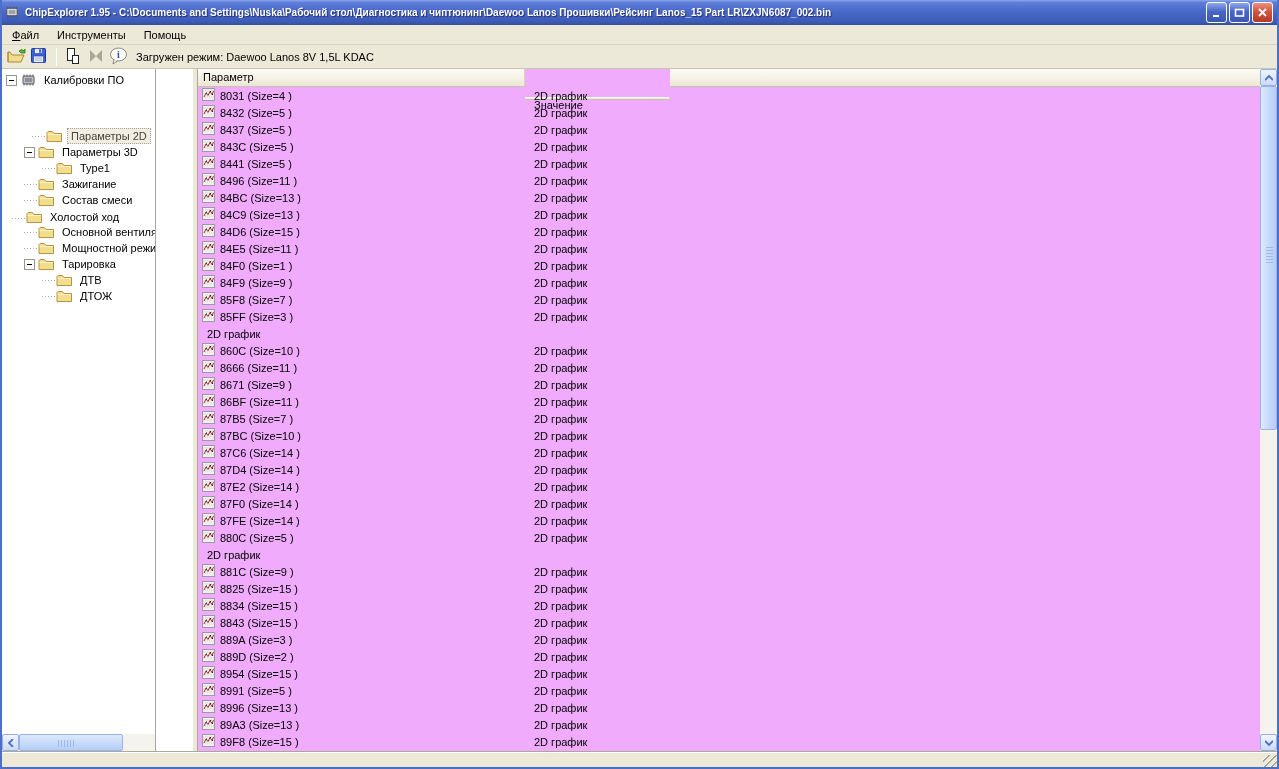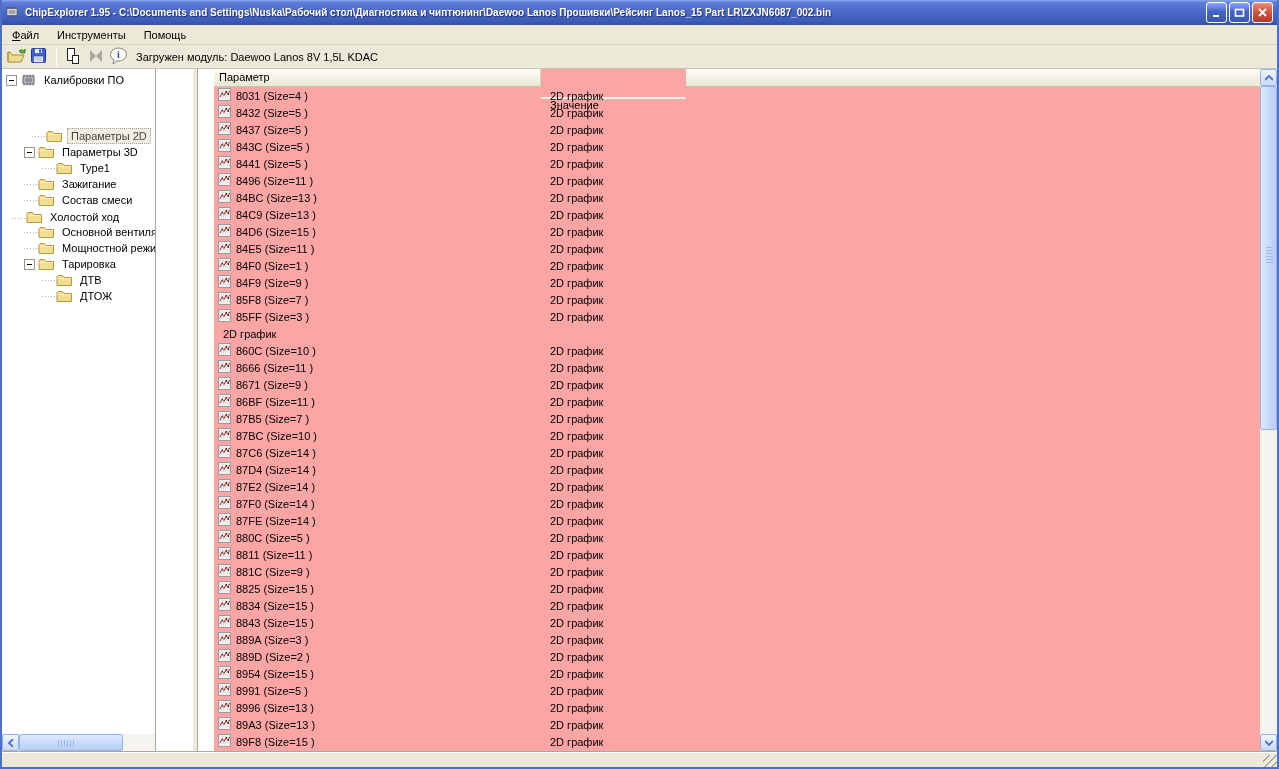--- a/index.html
+++ b/index.html
@@ -58,21 +58,21 @@
   .hs-btn { width:17px; height:17px; border:1px solid #95B0E2; border-radius:2px;
     background:linear-gradient(180deg,#F0F5FE,#CBDAF8); display:flex; align-items:center; justify-content:center; flex:0 0 17px; }
   .hs-thumb { width:104px; height:17px; margin-left:0; border:1px solid #98B4E8; border-radius:2px;
     background:linear-gradient(180deg,#DCE9FD,#B6CDF8); position:relative; }
   .hs-thumb::after { content:""; position:absolute; left:38px; top:5px; width:18px; height:7px;
     background-image:repeating-linear-gradient(90deg,#9CB8EC 0 1px,transparent 1px 3px); }
   .hs-track { flex:1; }
   .hs-btn.right { margin-left:auto; }
 
   
-  .list-panel { position:absolute; left:212px; top:0; width:1066px; height:682px; background:#fca5a5; overflow:hidden; }
+  .list-panel { position:absolute; left:196px; top:0; width:1066px; height:682px; background:#f0abfc; overflow:hidden; }
   .list-header { display:flex; height:18px; }
   .hcell { background:linear-gradient(180deg,#FDFCF6,#F1EEE0 70%,#E9E6D4);
     border-right:1px solid #D5D2C0; border-bottom:1px solid #C6C3B0; padding:2px 4px 0 5px; color:#000; }
   .hcell.param { width:327px; }
   .hcell.value { width:145px; padding-left:9px;margin-top:28px; }
   .hcell.fill { flex:1; border-right:none; }
   .list-rows { }
   .list-row { display:flex; height:17px; align-items:center; }
   .cell-param { width:327px; display:flex; align-items:center; padding-left:4px; overflow:hidden; }
   .cell-param svg { margin-right:5px; flex:0 0 13px; }
@@ -161,21 +161,21 @@
             <path d="M3 3 L9 9 L3 15 Z M15 3 L9 9 L15 15 Z" fill="#A9A598"></path>
           </svg></span>
     </span>
     <span class="tb-btn">
       <span><svg width="19" height="18" viewBox="0 0 19 18">
             <ellipse cx="9.5" cy="7.5" rx="8" ry="6.5" fill="#FDFDF5" stroke="#888"></ellipse>
             <path d="M5 13 L4 17 L9 13.5" fill="#FDFDF5" stroke="#888"></path>
             <text x="9.5" y="11" text-anchor="middle" font-family="Liberation Serif, serif" font-size="10" font-weight="bold" fill="#2850C8">i</text>
           </svg></span>
     </span>
-    <span class="tb-text">Загружен модуль: Daewoo Lanos 8V 1,5L KDAC</span>
+    <span class="tb-text">Загружен режим: Daewoo Lanos 8V 1,5L KDAC</span>
   </div>
 
   <div class="content">
 
     <div class="tree-panel">
       <div class="tree-items" id="tree-items">
           <div class="tree-row" style="padding-left: 4px;">
     <span class="expander box"></span>
     <span class="node-icon">
               <svg width="17" height="14" viewBox="0 0 17 14">
@@ -631,29 +631,20 @@
                   <rect x="0.5" y="0.5" width="12" height="12" fill="#F2EFEF" stroke="#9A9AA2"></rect>
                   <path d="M1 3 H12 M1 6 H12 M1 9 H12" stroke="#E3C8C8" stroke-width="1" stroke-dasharray="1 1"></path>
                   <polyline points="2,9 4,5 6,7.5 8,3.5 10,6.5 11.5,3" fill="none" stroke="#993333" stroke-width="1"></polyline>
                   <path d="M4 5 h1 M8 3.5 h1 M10 6.5 h1" stroke="#222" stroke-width="1"></path>
                 </svg></span>
       <span>880C (Size=5 )</span>
     </span>
     <span class="cell-value">2D график</span>
   </div>
           <div class="list-row">
-    <span class="cell-param">
-      <span><svg width="13" height="13" viewBox="0 0 13 13">
-                  <rect x="0.5" y="0.5" width="12" height="12" fill="#F2EFEF" stroke="#9A9AA2"></rect>
-                  <path d="M1 3 H12 M1 6 H12 M1 9 H12" stroke="#E3C8C8" stroke-width="1" stroke-dasharray="1 1"></path>
-                  <polyline points="2,9 4,5 6,7.5 8,3.5 10,6.5 11.5,3" fill="none" stroke="#993333" stroke-width="1"></polyline>
-                  <path d="M4 5 h1 M8 3.5 h1 M10 6.5 h1" stroke="#222" stroke-width="1"></path>
-                </svg></span>
-      <span>8811 (Size=11 )</span>
-    </span>
     <span class="cell-value">2D график</span>
   </div>
           <div class="list-row">
     <span class="cell-param">
       <span><svg width="13" height="13" viewBox="0 0 13 13">
                   <rect x="0.5" y="0.5" width="12" height="12" fill="#F2EFEF" stroke="#9A9AA2"></rect>
                   <path d="M1 3 H12 M1 6 H12 M1 9 H12" stroke="#E3C8C8" stroke-width="1" stroke-dasharray="1 1"></path>
                   <polyline points="2,9 4,5 6,7.5 8,3.5 10,6.5 11.5,3" fill="none" stroke="#993333" stroke-width="1"></polyline>
                   <path d="M4 5 h1 M8 3.5 h1 M10 6.5 h1" stroke="#222" stroke-width="1"></path>
                 </svg></span>

